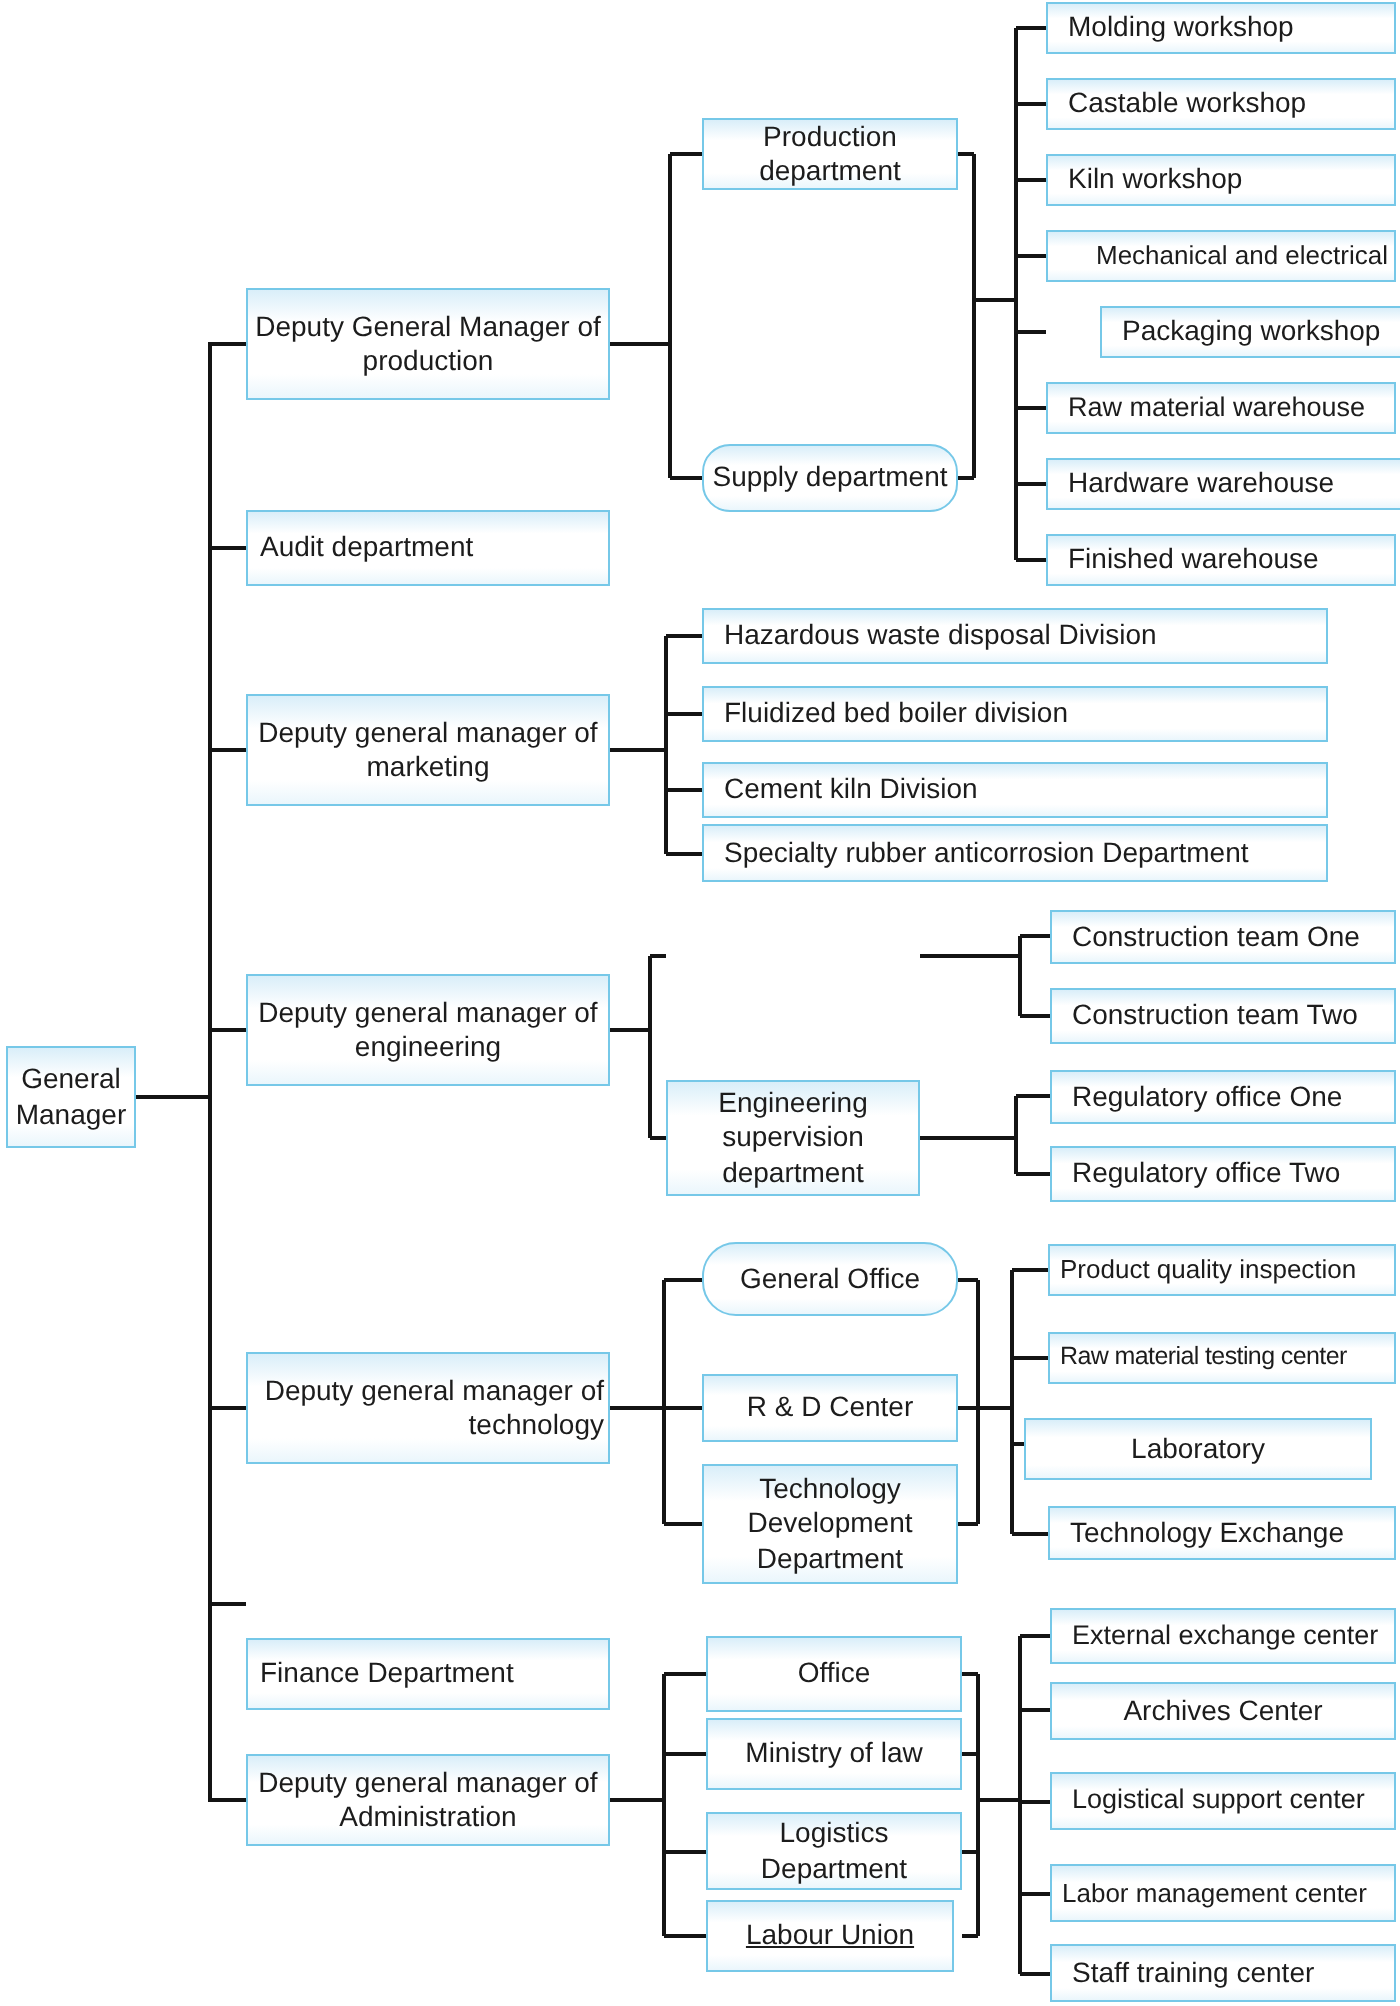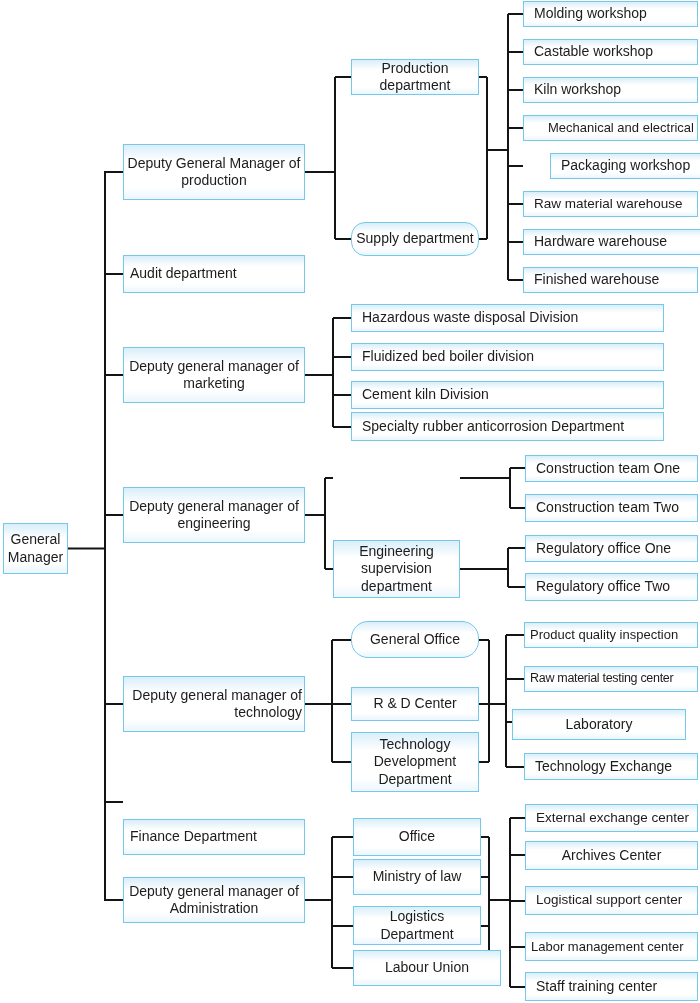--- a/index.html
+++ b/index.html
@@ -73,20 +73,20 @@
   <div class="node c" style="left:351px;top:687px;width:128px;height:34px;">R &amp; D Center</div>
   <div class="node c" style="left:351px;top:732px;width:128px;height:60px;">Technology Development Department</div>
   <div class="node l sm" style="left:524px;top:622px;width:174px;height:26px;">Product quality inspection</div>
   <div class="node l xs" style="left:524px;top:666px;width:174px;height:26px;">Raw material testing center</div>
   <div class="node c" style="left:512px;top:709px;width:174px;height:31px;">Laboratory</div>
   <div class="node l" style="left:524px;top:753px;width:174px;height:27px;">Technology Exchange</div>
 
   <div class="node c" style="left:353px;top:818px;width:128px;height:38px;">Office</div>
   <div class="node c" style="left:353px;top:859px;width:128px;height:36px;">Ministry of law</div>
   <div class="node c" style="left:353px;top:906px;width:128px;height:39px;">Logistics Department</div>
-  <div class="node c" style="left:353px;top:950px;width:148px;height:36px;">Labour Union</div>
+  <div class="node c" style="left:353px;top:950px;width:124px;height:36px;text-decoration:underline;">Labour Union</div>
   <div class="node l md" style="left:525px;top:804px;width:173px;height:28px;">External exchange center</div>
   <div class="node c" style="left:525px;top:841px;width:173px;height:29px;">Archives Center</div>
   <div class="node l md" style="left:525px;top:886px;width:173px;height:29px;">Logistical support center</div>
   <div class="node l sm" style="left:525px;top:932px;width:173px;height:29px;">Labor management center</div>
   <div class="node l" style="left:525px;top:972px;width:173px;height:29px;">Staff training center</div>
 
 </div>
 
 </body></html>

